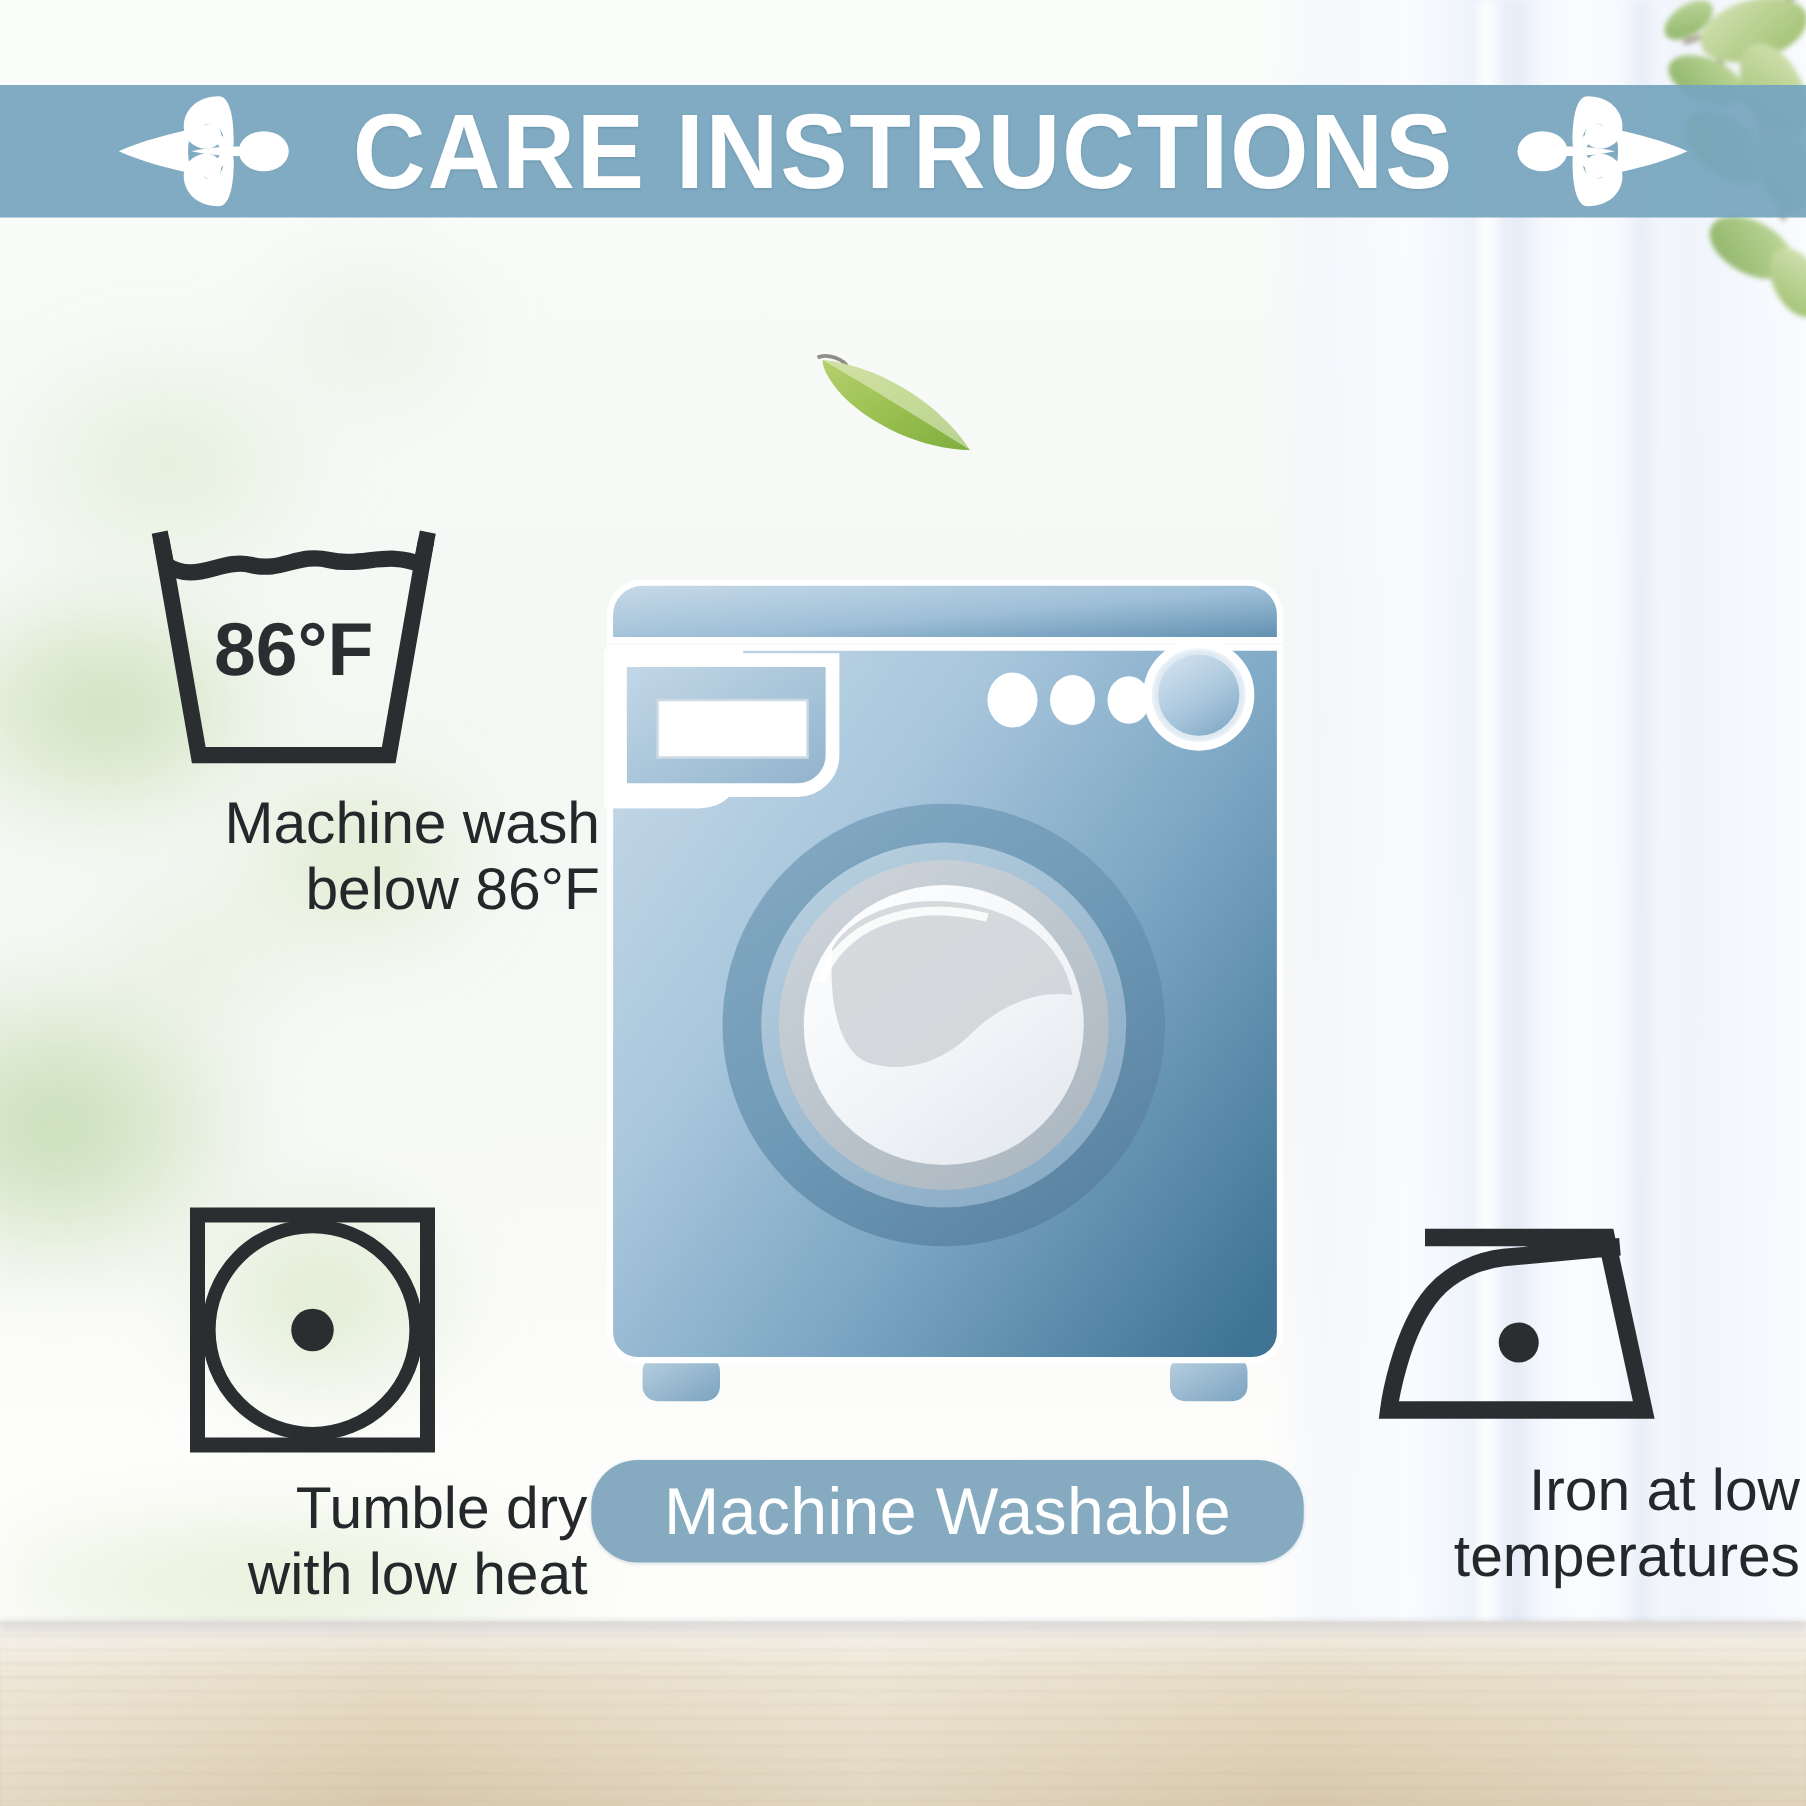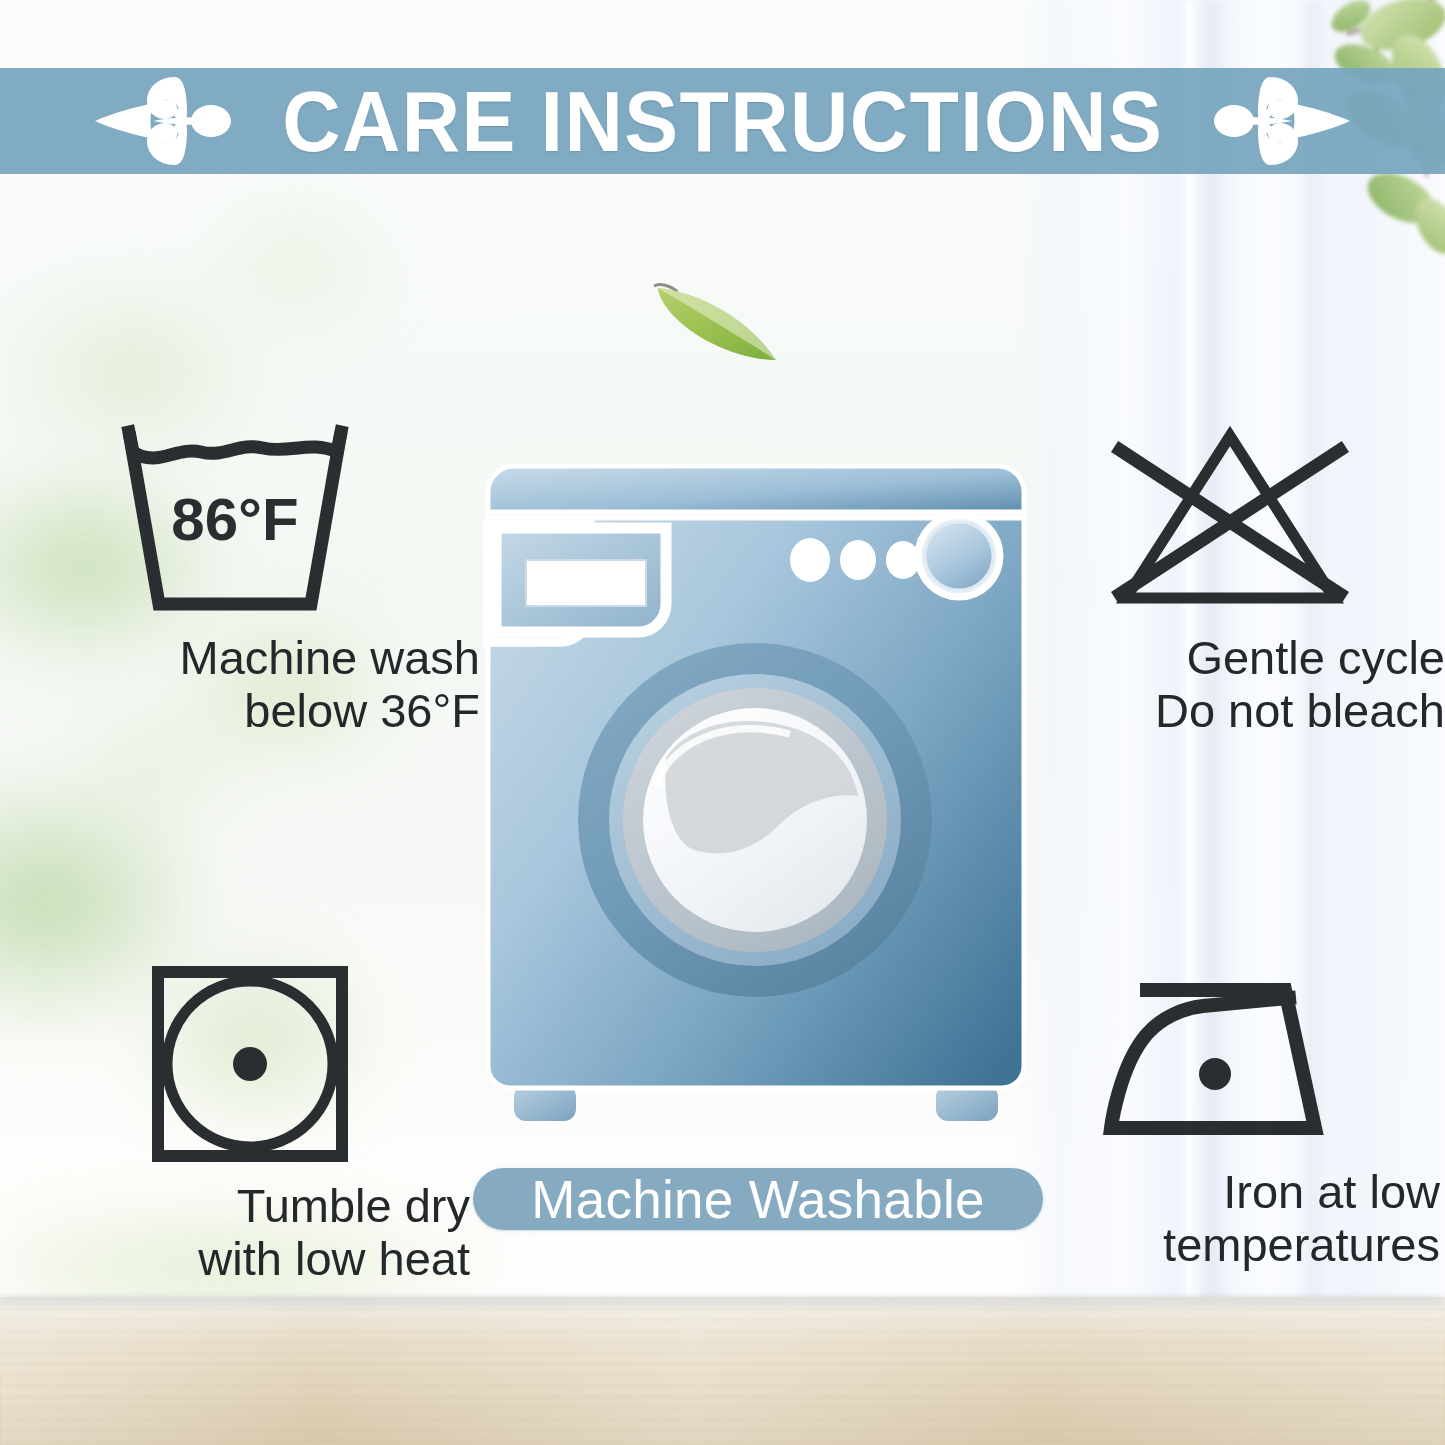--- a/index.html
+++ b/index.html
@@ -161,21 +161,21 @@
   #care-bleach .care-label,
   #care-iron   .care-label { font-size: 47px; }
 
   
   .machine { position: absolute; left: 470px; top: 440px; z-index: 6; }
 
   
   .badge {
     position: absolute;
     left: 473px; top: 1168px;
-    width: 570px; height: 62px;
+    width: 570px; height: 82px;
     background: rgba(124,164,187,.92);
     border-radius: 37px;
     display: flex;
     align-items: center;
     justify-content: center;
     z-index: 7;
     box-shadow: 0 1px 3px rgba(90,125,145,.25);
   }
   .badge-text {
     color: #ffffff;
@@ -277,32 +277,23 @@
     <path d="M22,20 C62,24 112,50 140,92 C118,78 70,48 22,20 Z" fill="#e9f0d4" opacity=".55"></path>
   </svg>
 
   <div class="care-item" id="care-wash">
     <svg class="care-icon" width="270" height="200" viewBox="0 0 270 200">
       <path d="M14,14 L18,34 C42,50 62,28 86,34 C110,40 124,24 148,30 C174,36 196,22 222,34 L226,14" stroke="#2b2e31" stroke-width="13" fill="none" stroke-linecap="square" stroke-linejoin="round"></path>
       <path d="M14,14 L44,186 L196,186 L226,14" stroke="#2b2e31" stroke-width="13" fill="none" stroke-linejoin="miter"></path>
       <text x="120" y="122" text-anchor="middle" fill="#2b2e31" font-family="Liberation Sans, sans-serif" font-size="60" font-weight="700">86°F</text>
     </svg>
     <div class="care-label">Machine wash
-below 36°F</div>
-  </div>
-
-  <div class="care-item" id="care-bleach">
-    <svg class="care-icon" width="268" height="200" viewBox="0 0 268 200">
-      <path d="M134,18 L238,180 L30,180 Z" stroke="#2b2e31" stroke-width="11" fill="none" stroke-linejoin="miter"></path>
-      <line x1="24" y1="32" x2="244" y2="176" stroke="#2b2e31" stroke-width="13" stroke-linecap="square"></line>
-      <line x1="244" y1="32" x2="24" y2="176" stroke="#2b2e31" stroke-width="13" stroke-linecap="square"></line>
-    </svg>
-    <div class="care-label">Gentle cycle
-Do not bleach</div>
-  </div>
+below 86°F</div>
+  </div>
+
 
   <div class="care-item" id="care-iron">
     <svg class="care-icon" width="252" height="190" viewBox="0 0 252 190">
       <path d="M48,28 L186,28 L216,166 L12,166 C12,166 20,104 48,72 C62,56 84,46 104,44 L190,36" stroke="#2b2e31" stroke-width="14" fill="none" stroke-linejoin="miter" stroke-linecap="square"></path>
       <circle cx="116" cy="112" r="16" fill="#2b2e31"></circle>
     </svg>
     <div class="care-label">Iron at low
 temperatures</div>
   </div>
 

